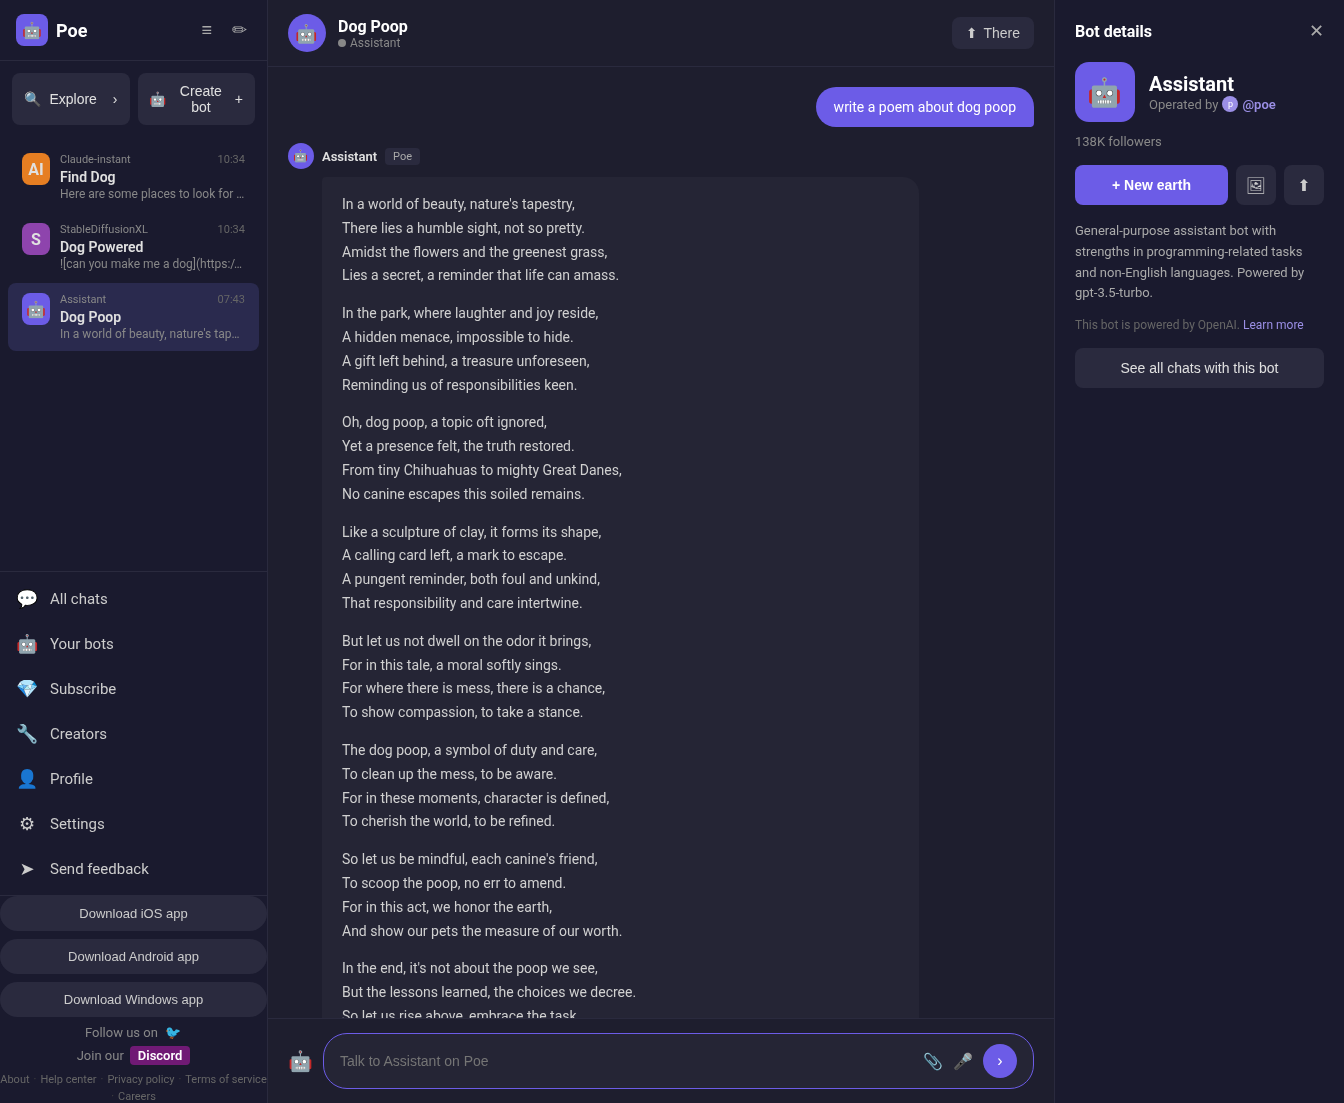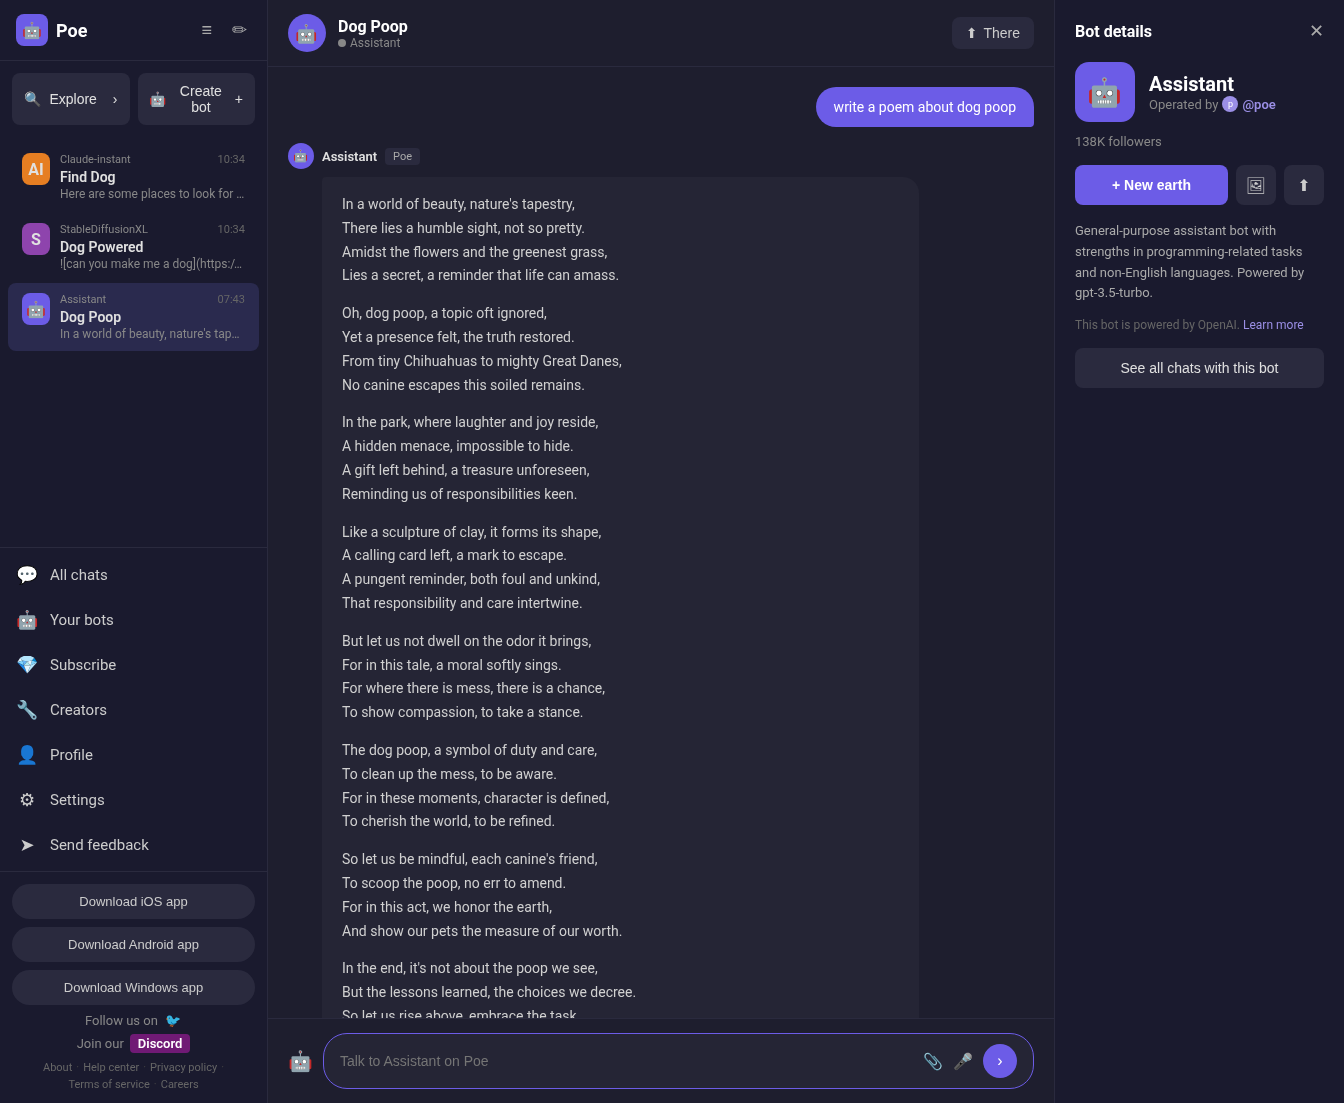--- a/index.html
+++ b/index.html
@@ -188,21 +188,21 @@
       font-size: 15px;
     }
 
     .nav-icon {
       font-size: 18px;
       width: 22px;
       text-align: center;
     }
 
     .sidebar-footer {
-      padding: 12px;
+      padding: 0;
       border-top: 1px solid #2a2a3e;
     }
 
     .app-btn {
       width: 100%;
       background: #2a2a3e;
       border: none;
       border-radius: 20px;
       color: #ccc;
       padding: 10px;
@@ -777,28 +777,28 @@
       <div class="bot-message-header">
         <div class="bot-avatar-msg">🤖</div>
         <span class="bot-msg-name">Assistant</span>
         <span class="bot-tag">Poe</span>
       </div>
       <div class="bot-message-content" id="poem-content">
       <div class="poem-stanza" style="white-space: pre-line;">In a world of beauty, nature's tapestry,
 There lies a humble sight, not so pretty.
 Amidst the flowers and the greenest grass,
 Lies a secret, a reminder that life can amass.</div>
+          <div class="poem-stanza" style="white-space: pre-line;">In the park, where laughter and joy reside,
+A hidden menace, impossible to hide.
+A gift left behind, a treasure unforeseen,
+Reminding us of responsibilities keen.</div>
           <div class="poem-stanza" style="white-space: pre-line;">Oh, dog poop, a topic oft ignored,
 Yet a presence felt, the truth restored.
 From tiny Chihuahuas to mighty Great Danes,
 No canine escapes this soiled remains.</div>
-          <div class="poem-stanza" style="white-space: pre-line;">In the park, where laughter and joy reside,
-A hidden menace, impossible to hide.
-A gift left behind, a treasure unforeseen,
-Reminding us of responsibilities keen.</div>
           <div class="poem-stanza" style="white-space: pre-line;">Like a sculpture of clay, it forms its shape,
 A calling card left, a mark to escape.
 A pungent reminder, both foul and unkind,
 That responsibility and care intertwine.</div>
           <div class="poem-stanza" style="white-space: pre-line;">But let us not dwell on the odor it brings,
 For in this tale, a moral softly sings.
 For where there is mess, there is a chance,
 To show compassion, to take a stance.</div>
           <div class="poem-stanza" style="white-space: pre-line;">The dog poop, a symbol of duty and care,
 To clean up the mess, to be aware.

